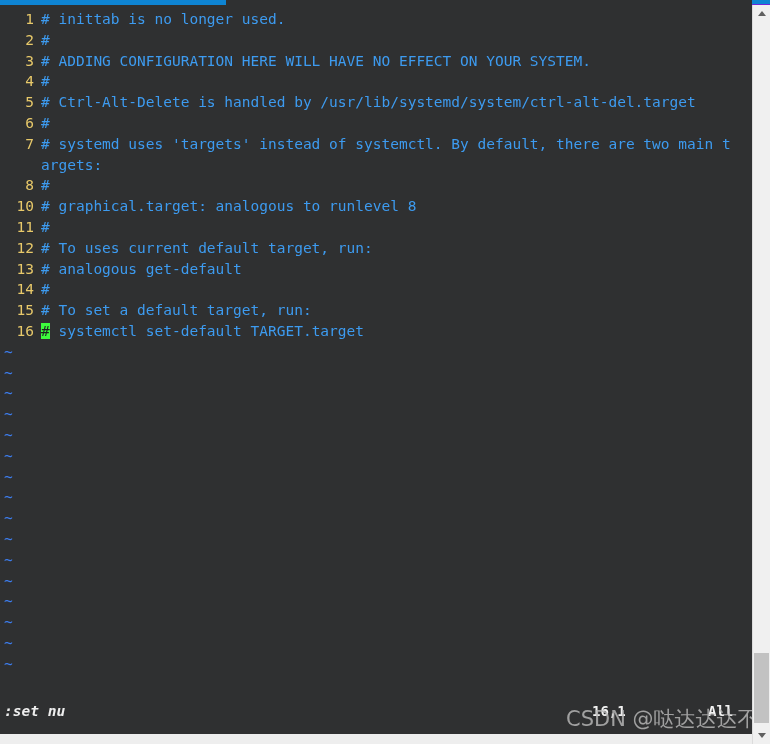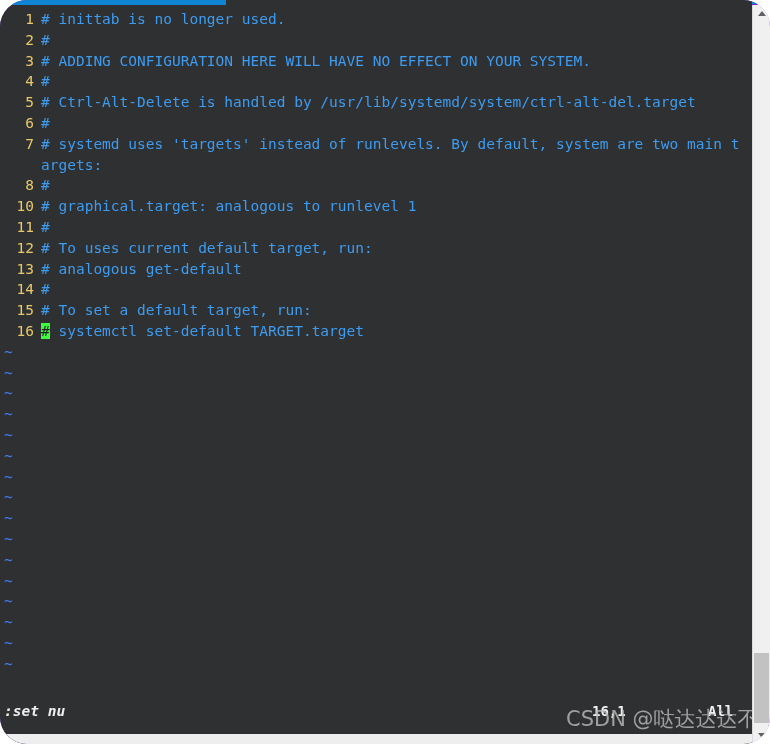--- a/index.html
+++ b/index.html
@@ -7,21 +7,20 @@
     padding: 0;
     background: #ffffff;
   }
   #screen {
     position: relative;
     width: 770px;
     height: 744px;
     background: #6d28d9;
     overflow: hidden;
     font-family: "DejaVu Sans Mono", "Liberation Mono", monospace;
-    border-radius: 27px;
   }
 
   
   #topbar {
     position: absolute;
     top: 0; left: 0;
     width: 226px;
     height: 5px;
     background: #0e84d3;
   }
@@ -191,24 +190,24 @@
   <div id="topbar-tab"></div>
 
   <div id="vim">
 
     <div class="vline"><span class="lnum">1</span><span class="code"># inittab is no longer used.</span></div>
     <div class="vline"><span class="lnum">2</span><span class="code">#</span></div>
     <div class="vline"><span class="lnum">3</span><span class="code"># ADDING CONFIGURATION HERE WILL HAVE NO EFFECT ON YOUR SYSTEM.</span></div>
     <div class="vline"><span class="lnum">4</span><span class="code">#</span></div>
     <div class="vline"><span class="lnum">5</span><span class="code"># Ctrl-Alt-Delete is handled by /usr/lib/systemd/system/ctrl-alt-del.target</span></div>
     <div class="vline"><span class="lnum">6</span><span class="code">#</span></div>
-    <div class="vline"><span class="lnum">7</span><span class="code"># systemd uses 'targets' instead of runlevels. By default, system are two main t</span></div>
+    <div class="vline"><span class="lnum">7</span><span class="code"># systemd uses 'targets' instead of systemctl. By default, there are two main t</span></div>
     <div class="vline"><span class="lnum blank"></span><span class="code">argets:</span></div>
     <div class="vline"><span class="lnum">8</span><span class="code">#</span></div>
-    <div class="vline"><span class="lnum">10</span><span class="code"># graphical.target: analogous to runlevel 1</span></div>
+    <div class="vline"><span class="lnum">10</span><span class="code"># graphical.target: analogous to runlevel 8</span></div>
     <div class="vline"><span class="lnum">11</span><span class="code">#</span></div>
     <div class="vline"><span class="lnum">12</span><span class="code"># To uses current default target, run:</span></div>
     <div class="vline"><span class="lnum">13</span><span class="code"># analogous get-default</span></div>
     <div class="vline"><span class="lnum">14</span><span class="code">#</span></div>
     <div class="vline"><span class="lnum">15</span><span class="code"># To set a default target, run:</span></div>
 
     <div class="vline"><span class="lnum">16</span><span class="cursor">#</span><span class="code"> systemctl set-default TARGET.target</span></div>
 
     <div id="tildes">
         <div class="tilde">~</div>

